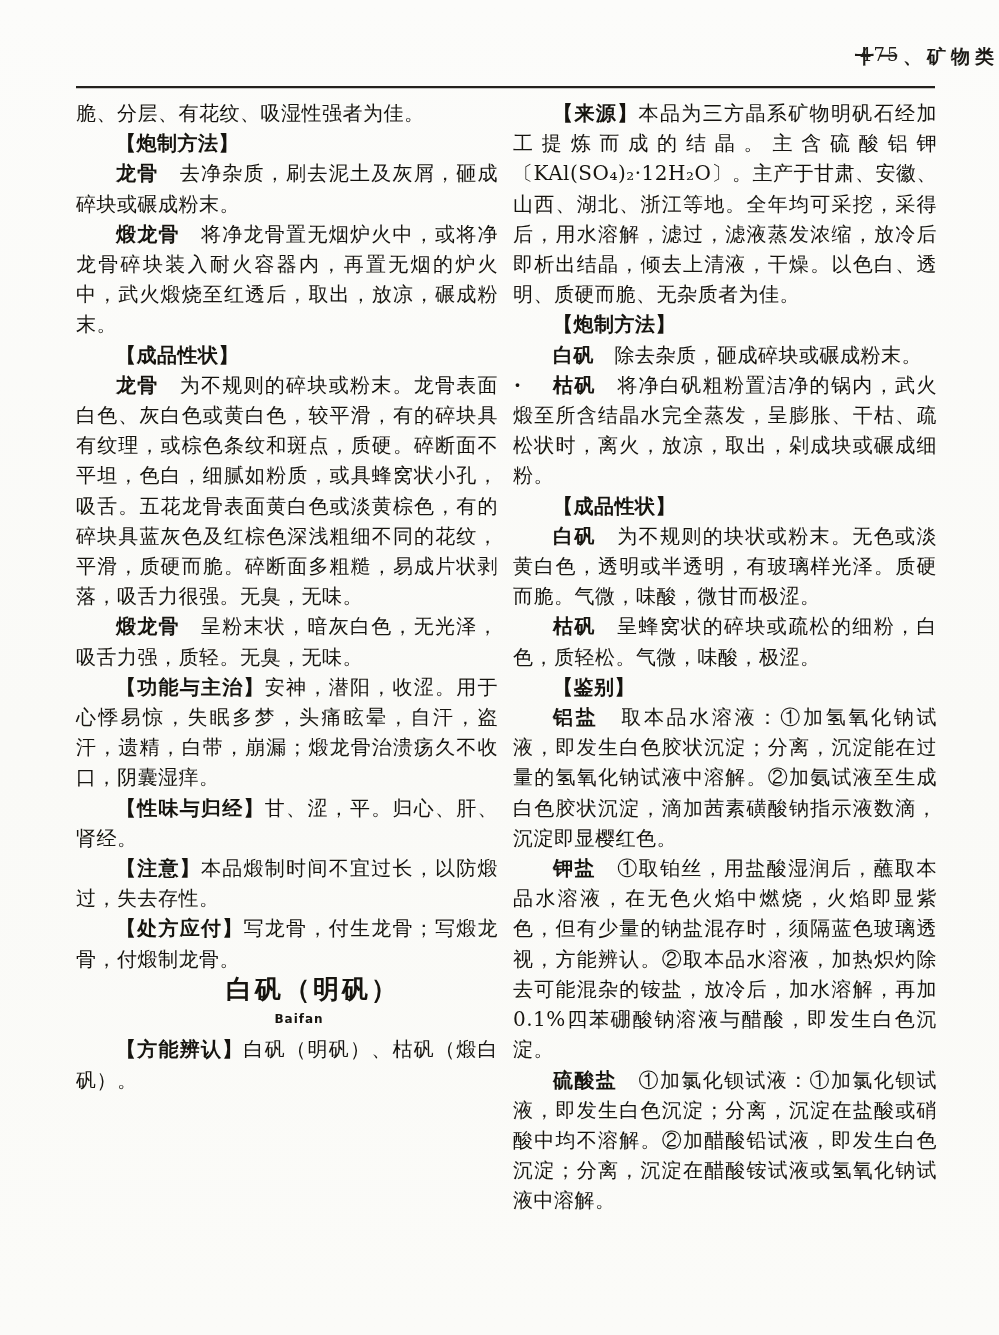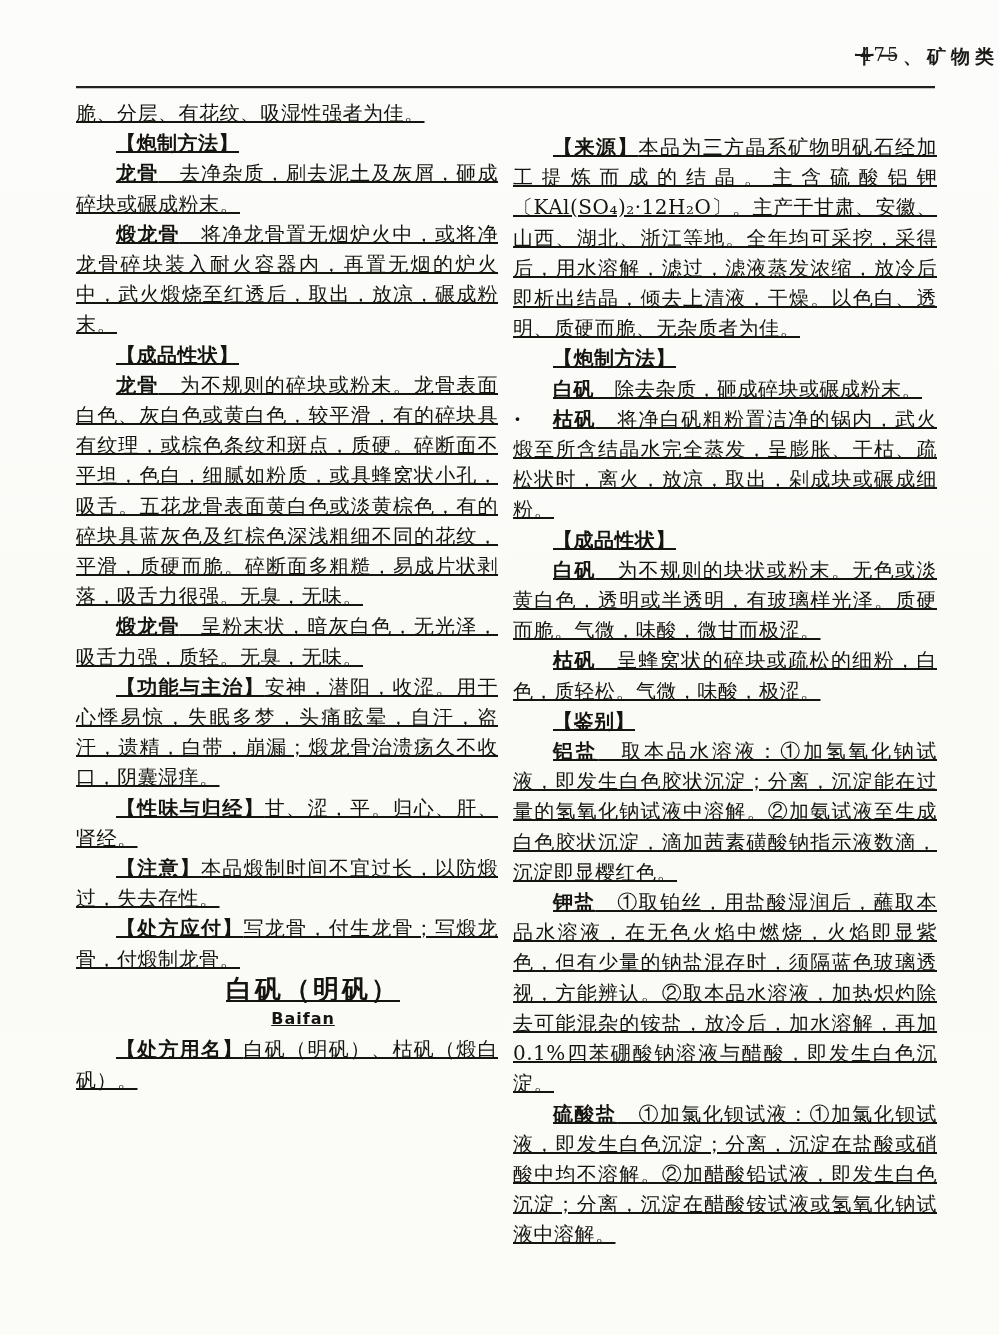--- a/index.html
+++ b/index.html
@@ -21,46 +21,46 @@
     position: absolute; top: 44px; left: 860px;
     font-size: 18px; letter-spacing: 2px; color: #201e1a;
   }
   .rule {
     position: absolute; top: 86px; left: 76px; width: 859px; height: 2px;
     background: #23211d;
     box-shadow: 0 1px 0 rgba(35,33,29,.25);
   }
   .columns {
     position: absolute; top: 98px; left: 76px; width: 861px;
-    display: flex; gap: 15px; text-decoration: underline;
+    display: flex; gap: 15px;
   }
   .col {
     font-size: 20px; line-height: 30.2px;
     text-align: justify; letter-spacing: 0.5px;
   }
   .col-left  { width: 422px; }
-  .col-right { width: 424px; margin-top: 34px; }
+  .col-right { width: 424px; }
   p.para { margin: 0; text-indent: 2em; position: relative; }
   p.para.flush { text-indent: 0; }
   .head {
     font-weight: 700;
     font-family: "DejaVu Sans", "Liberation Sans", sans-serif;
   }
   .marker {
     position: absolute; left: 1px; top: 0; text-indent: 0;
     font-weight: 700;
   }
   .section-title {
     margin-top: 32px; text-align: center; text-indent: 0;
     font-weight: 700; font-size: 26px; letter-spacing: 3px;
     font-family: "DejaVu Sans", "Liberation Sans", sans-serif;
   }
   .section-pinyin {
     margin-top: 6px; text-align: center; text-indent: 0;
-    font-weight: 700; font-size: 16px; letter-spacing: 1px;
+    font-weight: 700; font-size: 12px; letter-spacing: 1px;
     font-family: "DejaVu Sans", "Liberation Sans", sans-serif;
   }
   .after-section { margin-top: 26px; }
 </style>
 </head>
 <body>
 
 <div class="page">
 
   <div class="header-chapter">十一、矿物类</div>
@@ -78,21 +78,21 @@
       <p class="para"><span class="head">龙骨</span><span>　为不规则的碎块或粉末。龙骨表面白色、灰白色或黄白色，较平滑，有的碎块具有纹理，或棕色条纹和斑点，质硬。碎断面不平坦，色白，细腻如粉质，或具蜂窝状小孔，吸舌。五花龙骨表面黄白色或淡黄棕色，有的碎块具蓝灰色及红棕色深浅粗细不同的花纹，平滑，质硬而脆。碎断面多粗糙，易成片状剥落，吸舌力很强。无臭，无味。</span></p>
       <p class="para"><span class="head">煅龙骨</span><span>　呈粉末状，暗灰白色，无光泽，吸舌力强，质轻。无臭，无味。</span></p>
       <p class="para"><span class="head">【功能与主治】</span><span>安神，潜阳，收涩。用于心悸易惊，失眠多梦，头痛眩晕，自汗，盗汗，遗精，白带，崩漏；煅龙骨治溃疡久不收口，阴囊湿痒。</span></p>
       <p class="para"><span class="head">【性味与归经】</span><span>甘、涩，平。归心、肝、肾经。</span></p>
       <p class="para"><span class="head">【注意】</span><span>本品煅制时间不宜过长，以防煅过，失去存性。</span></p>
       <p class="para"><span class="head">【处方应付】</span><span>写龙骨，付生龙骨；写煅龙骨，付煅制龙骨。</span></p>
 
       <p class="para section-title">白矾（明矾）</p>
       <p class="para section-pinyin">Baifan</p>
 
-      <p class="para after-section"><span class="head">【处方用名】</span><span>白矾（明矾）、枯矾（煅白矾）。</span></p>
+      <p class="para after-section"><span class="head">【方能辨认】</span><span>白矾（明矾）、枯矾（煅白矾）。</span></p>
     </div>
 
     <div class="col col-right">
       <p class="para"><span class="head">【来源】</span><span>本品为三方晶系矿物明矾石经加工提炼而成的结晶。主含硫酸铝钾〔KAl(SO₄)₂·12H₂O〕。主产于甘肃、安徽、山西、湖北、浙江等地。全年均可采挖，采得后，用水溶解，滤过，滤液蒸发浓缩，放冷后即析出结晶，倾去上清液，干燥。以色白、透明、质硬而脆、无杂质者为佳。</span></p>
       <p class="para"><span class="head">【炮制方法】</span><span></span></p>
       <p class="para"><span class="head">白矾</span><span>　除去杂质，砸成碎块或碾成粉末。</span></p>
       <p class="para"><span class="marker">·</span><span class="head">枯矾</span><span>　将净白矾粗粉置洁净的锅内，武火煅至所含结晶水完全蒸发，呈膨胀、干枯、疏松状时，离火，放凉，取出，剁成块或碾成细粉。</span></p>
       <p class="para"><span class="head">【成品性状】</span><span></span></p>
       <p class="para"><span class="head">白矾</span><span>　为不规则的块状或粉末。无色或淡黄白色，透明或半透明，有玻璃样光泽。质硬而脆。气微，味酸，微甘而极涩。</span></p>
       <p class="para"><span class="head">枯矾</span><span>　呈蜂窝状的碎块或疏松的细粉，白色，质轻松。气微，味酸，极涩。</span></p>

